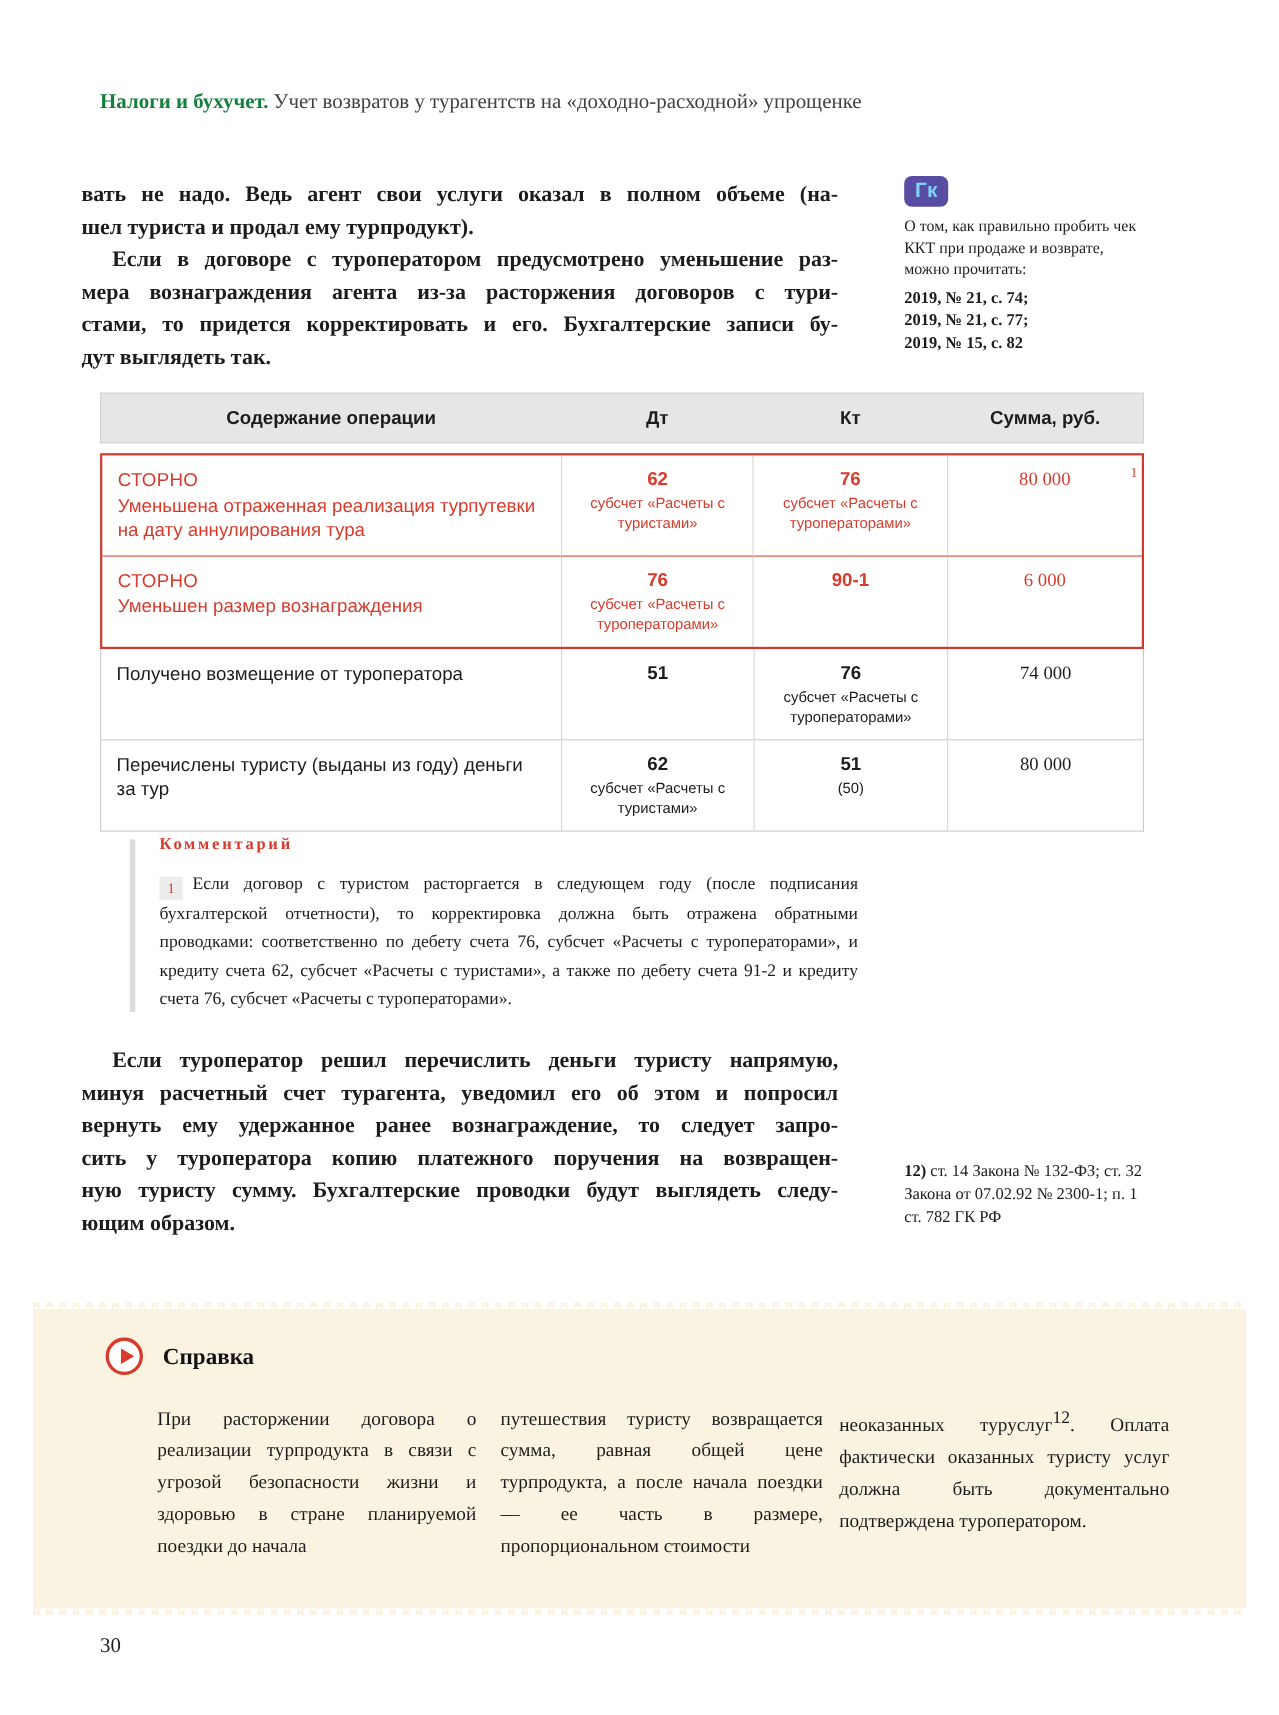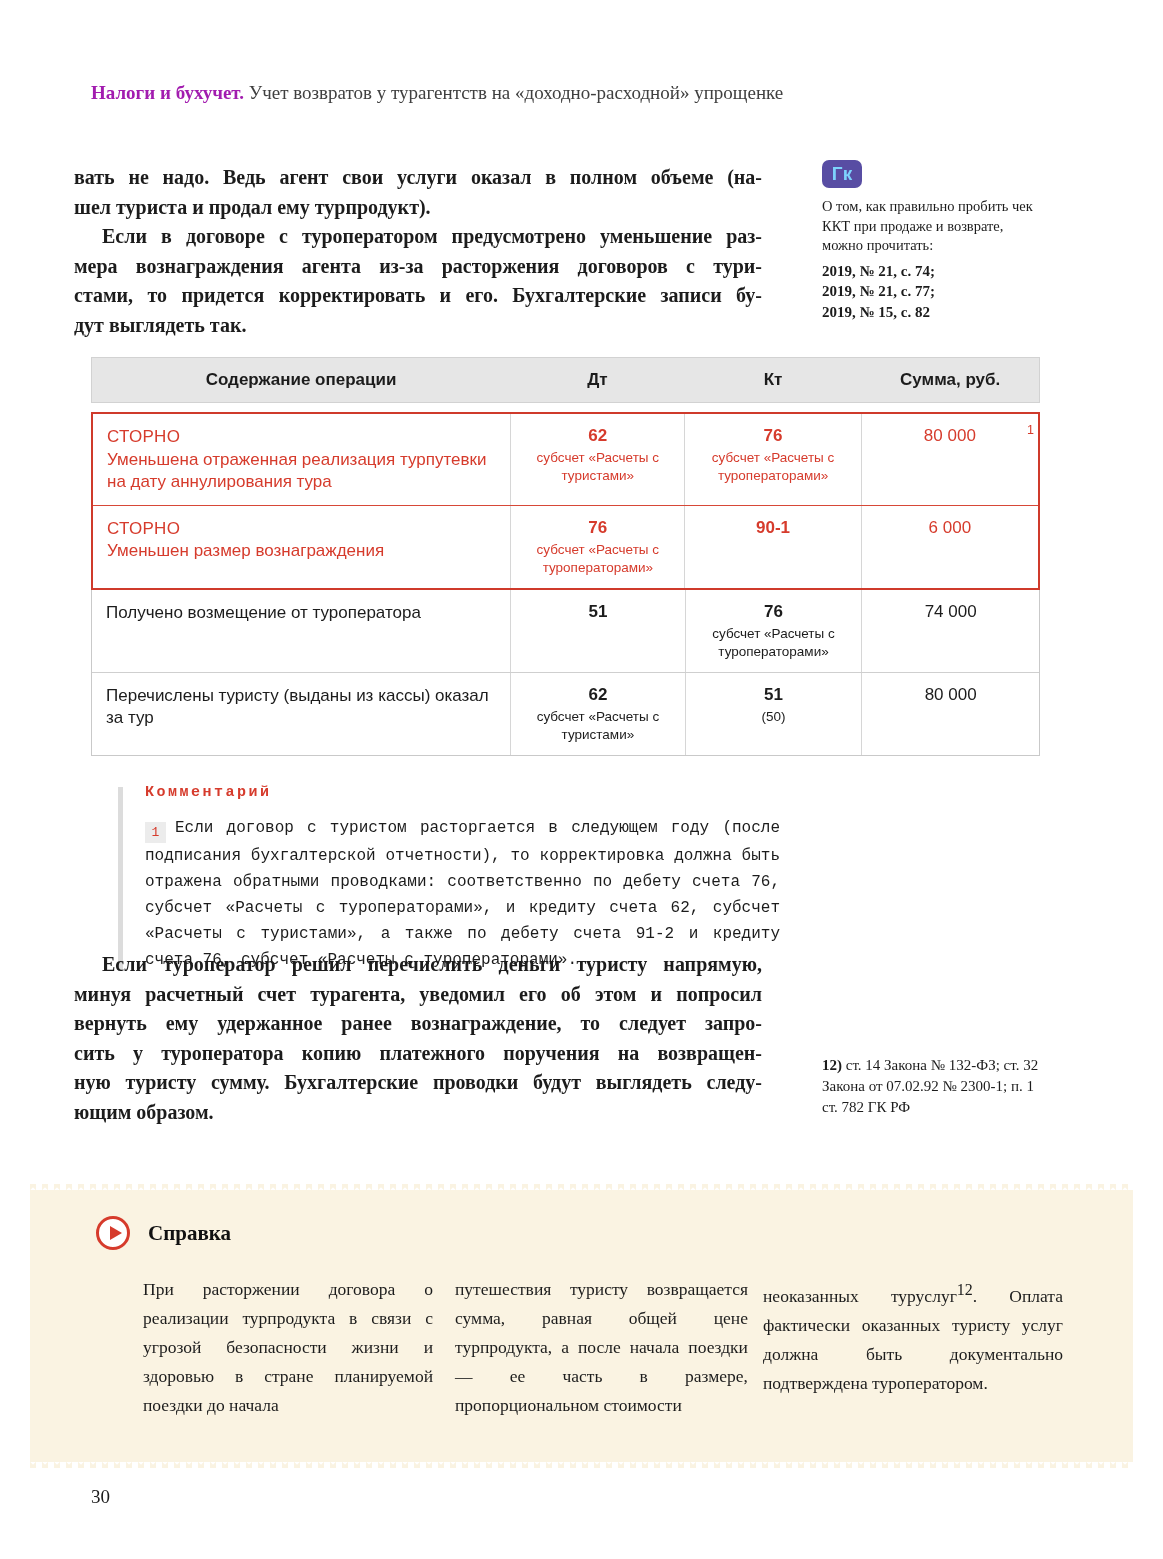--- a/index.html
+++ b/index.html
@@ -5,21 +5,21 @@
   * { margin:0; padding:0; box-sizing:border-box; }
   html,body { background:#ffffff; }
   .page {
     position:relative; width:1163px; height:1559px; margin:0 auto;
     background:#ffffff; font-family:"Liberation Serif", serif; color:#1c1c1c;
     overflow:hidden;
   }
 
   
   .masthead { position:absolute; left:91px; top:82px; font-size:19px; white-space:nowrap; }
-  .brand { font-weight:bold; color:#a21caf; }
+  .brand { font-weight:bold; color:#15803d; }
   .mast-title { color:#404040; }
 
   
   .para { position:absolute; left:74px; width:688px; font-size:20px; line-height:29.5px;font-weight:bold; }
   .jl { text-align:justify; text-align-last:justify; }
   .jl-last { text-align:left; text-align-last:left; }
   .ind { text-indent:28px; }
 
   
   .mnote { position:absolute; left:822px; width:226px; font-size:14.5px; line-height:19.5px; }
@@ -43,26 +43,26 @@
   .trow { display:grid; grid-template-columns:44.15% 18.44% 18.65% auto; }
   .redwrap .trow + .trow { border-top:1px solid #d74837; }
   .restwrap .trow + .trow { border-top:1px solid #cfcfcf; }
   .r1 { min-height:84px; } .r2 { min-height:78px; } .r3 { min-height:80px; } .r4 { min-height:78px; }
   .cell { padding-top:12px; padding-bottom:11px; position:relative; }
   .c2,.c3,.c4 { border-left:1px solid #d6d6d6; text-align:center; }
   .c-desc { padding-left:14px; padding-right:18px; font-size:17px; line-height:22.5px; text-align:left; }
   .storno { letter-spacing:0.3px; }
   .acc { font-weight:bold; font-size:17px; }
   .sub { font-size:13.5px; line-height:18px; margin:3px auto 0; max-width:150px; }
-  .c4 { font-size:17px; }
+  .c4 { font-size:17px;font-family:Liberation Serif, serif; }
   .red-text, .red-text .cell, .red-text .sub { color:#d63b2c; }
   .fn { position:absolute; top:9px; right:4px; font-size:12.5px; color:#d63b2c; }
 
   
-  .comment { position:absolute; left:118px; top:784px; width:662px; font-family:Liberation Mono, monospace; }
+  .comment { position:absolute; left:118px; top:760px; width:662px; font-family:Liberation Serif, serif; }
   .comment-bar { position:absolute; left:0; top:3px; bottom:2px; width:5px; background:#dcdcdc; }
   .comment-inner { margin-left:27px; }
   .comment-h { color:#d63b2c; font-weight:bold; font-size:15px; letter-spacing:2.5px; margin-bottom:14px; }
   .comment-body { font-size:16px; line-height:26px; text-align:justify; }
   .badge {
     display:inline-block; width:21px; height:21px; background:#ececec; color:#d63b2c;
     text-align:center; line-height:21px; font-size:13px; margin-right:9px; vertical-align:-4px;
   }
 
   
@@ -193,21 +193,21 @@
             <div class="acc">76</div>
             <div class="sub">субсчет «Расчеты с туроператорами»</div>
           </div>
           <div class="cell c4">
             <span>74 000</span>
           </div>
         </div>
 
         <div class="trow r4">
           <div class="cell c-desc">
-            <div>Перечислены туристу (выданы из кассы) оказал за тур</div>
+            <div>Перечислены туристу (выданы из году) деньги за тур</div>
           </div>
           <div class="cell c2">
             <div class="acc">62</div>
             <div class="sub">субсчет «Расчеты с туристами»</div>
           </div>
           <div class="cell c3">
             <div class="acc">51</div>
             <div class="sub">(50)</div>
           </div>
           <div class="cell c4">

